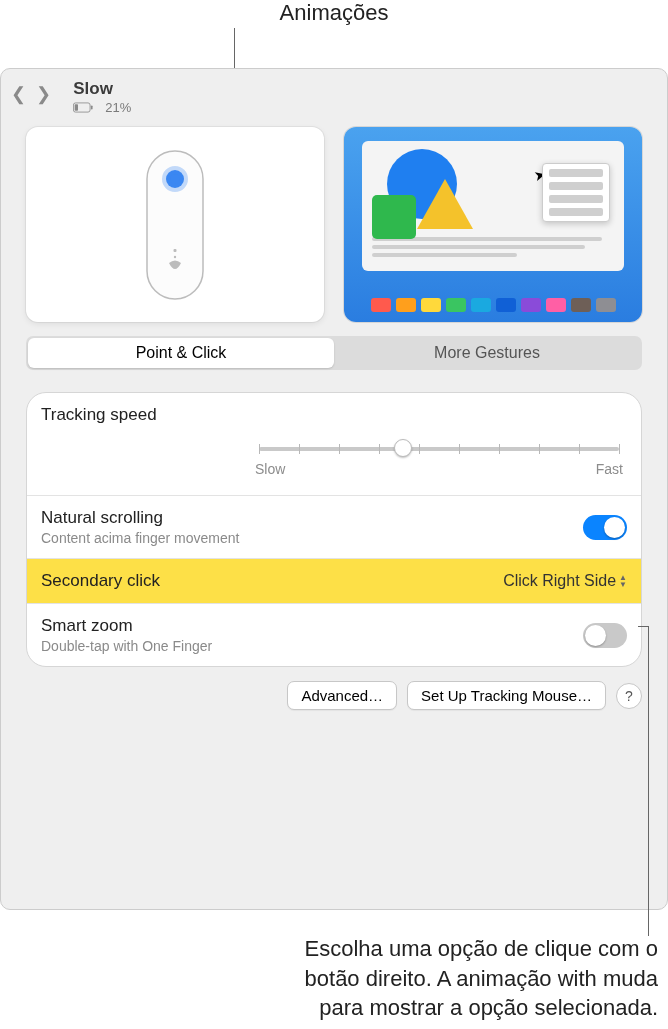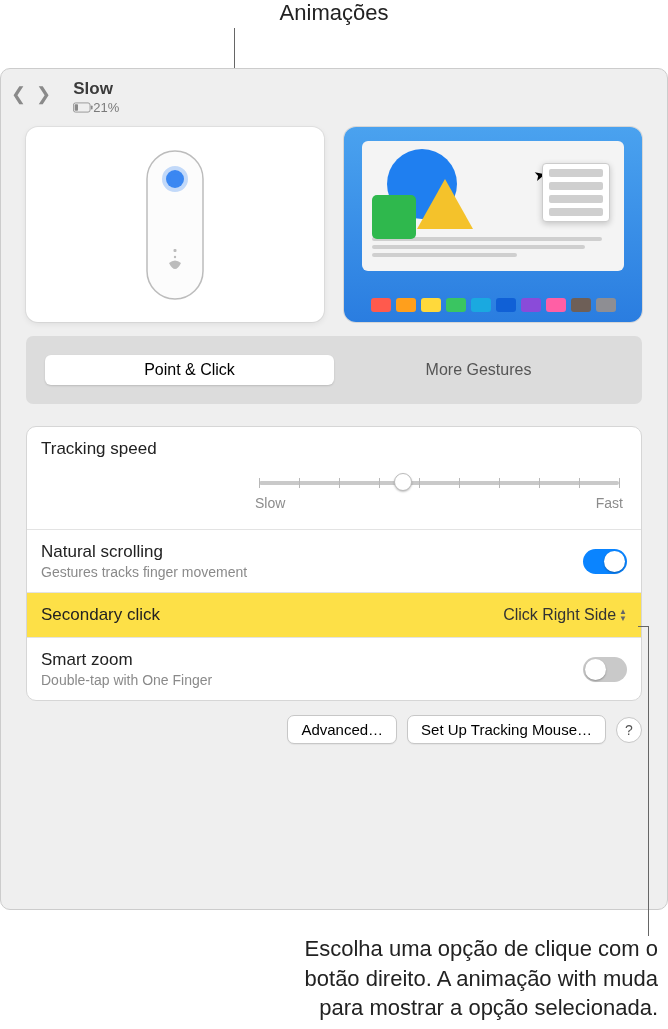--- a/index.html
+++ b/index.html
@@ -10,21 +10,21 @@
   .callout-top { position: absolute; top: 0; left: 0; width: 668px; text-align: center; font-size: 22px; color: #222; }
   .callout-top-line { position: absolute; top: 28px; left: 234px; width: 1px; height: 42px; background: #666; }
 
   
   .window { position: absolute; left: 0; top: 68px; width: 668px; height: 842px; background: #efefef; border: 1px solid #ccc; border-radius: 10px; overflow: hidden; }
   .titlebar { display: flex; align-items: flex-start; padding: 10px 16px 6px 10px; gap: 8px; }
   .nav-arrows { display: flex; gap: 10px; align-items: center; color: #8a8a8a; padding-top:6px;}
   .nav-arrow { font-size: 18px; line-height: 1; }
   .title-block { margin-left: 14px; }
   .title-main { font-weight: 700; font-size: 17px; color: #3b3b3b; }
-  .title-sub { display: flex; align-items: center; gap: 0; font-size: 13px; color: #7a7a7a; margin-top:1px;}
+  .title-sub { display: flex; align-items: center; gap: 12px; font-size: 13px; color: #7a7a7a; margin-top:1px;}
   .title-sub svg { width: 20px; height: 11px; }
 
   
   .previews { display: flex; gap: 20px; padding: 0 25px; margin-top: 6px; }
   .mouse-box { flex: 1; height: 195px; background: #fff; border-radius: 12px; box-shadow: 0 0 0 1px rgba(0,0,0,0.05), 0 2px 6px rgba(0,0,0,0.08); display: flex; align-items: center; justify-content: center; }
   .anim-box { flex: 1; height: 195px; background: linear-gradient(#4aa2ef,#2a7de0); border-radius: 12px; box-shadow: 0 0 0 1px rgba(0,0,0,0.1); position: relative; overflow:hidden;}
   .anim-window { position:absolute; left:18px; top:14px; right:18px; height:130px; background:#f4f4f4; border-radius:6px; padding:8px 10px; }
   .anim-shapes { position:relative; float:left; width:120px; height:80px; }
   .anim-circle { position:absolute; left:15px; top:0; width:70px; height:70px; background:#1f7ff0; border-radius:50%; }
   .anim-square { position:absolute; left:0; top:46px; width:44px; height:44px; background:#2fb84d; border-radius:5px; }
@@ -34,26 +34,26 @@
   .anim-cursor { position:absolute; right:78px; top:26px; font-size:14px; color:#000; transform:rotate(-15deg); }
   .anim-textlines { clear:both; padding-top:4px; }
   .anim-textlines span { display:block; height:4px; background:#cfcfcf; margin:4px 0; border-radius:2px; }
   .anim-textlines span:nth-child(1){width:95%}
   .anim-textlines span:nth-child(2){width:88%}
   .anim-textlines span:nth-child(3){width:60%}
   .palette { position:absolute; left:0; right:0; bottom:10px; display:flex; justify-content:center; gap:5px; }
   .palette span { width:20px; height:14px; border-radius:3px; }
 
   
-  .tabs { display:flex; margin: 14px 25px 1px; background:#dcdcdc; border-radius:7px; padding:19px; }
+  .tabs { display:flex; margin: 14px 25px 1px; background:#dcdcdc; border-radius:7px; padding:2px; }
   .tab { flex:1; text-align:center; padding:6px 0; font-size:16px; color:#555; border-radius:6px; }
   .tab.active { background:#fff; color:#000; box-shadow:0 1px 2px rgba(0,0,0,0.15); }
 
   
-  .settings { margin:22px 25px 0; background:#fff; border:1px solid #d6d6d6; border-radius:10px; overflow:hidden; }
+  .settings { margin:22px 25px 0; background:#fff; border:1px solid #d6d6d6; border-radius:20px; overflow:hidden; }
   .row { border-top:1px solid #e3e3e3; padding:12px 14px; display:flex; align-items:center; }
   .row:first-child { border-top:none; }
   .row.highlighted { background:#fde047; }
   .row-text { flex:1; }
   .row-title { font-size:17px; color:#222; }
   .row-sub { font-size:14px; color:#8a8a8a; margin-top:2px; }
   .slider-wrap { flex:1; position:relative; padding:8px 4px; }
   .slider-track { position:relative; height:4px; background:#c9c9c9; border-radius:2px; margin-left:4px; margin-right:4px; }
   .slider-ticks { position:absolute; left:0; right:0; top:-3px; height:10px; }
   .slider-ticks span { position:absolute; top:0; width:1px; height:10px; background:#b8b8b8; }
@@ -179,21 +179,21 @@
           <div class="slider-labels">
             <span>Slow</span>
             <span>Fast</span>
           </div>
         </div>
       </div>
 
       <div class="row">
         <div class="row-text">
           <div class="row-title">Natural scrolling</div>
-          <div class="row-sub">Gestures tracks finger movement</div>
+          <div class="row-sub">Content acima finger movement</div>
         </div>
         <div class="switch on">
             <div class="knob"></div>
           </div>
       </div>
 
       <div class="row highlighted">
         <div class="row-text">
           <div class="row-title">Secondary click</div>
         </div>

